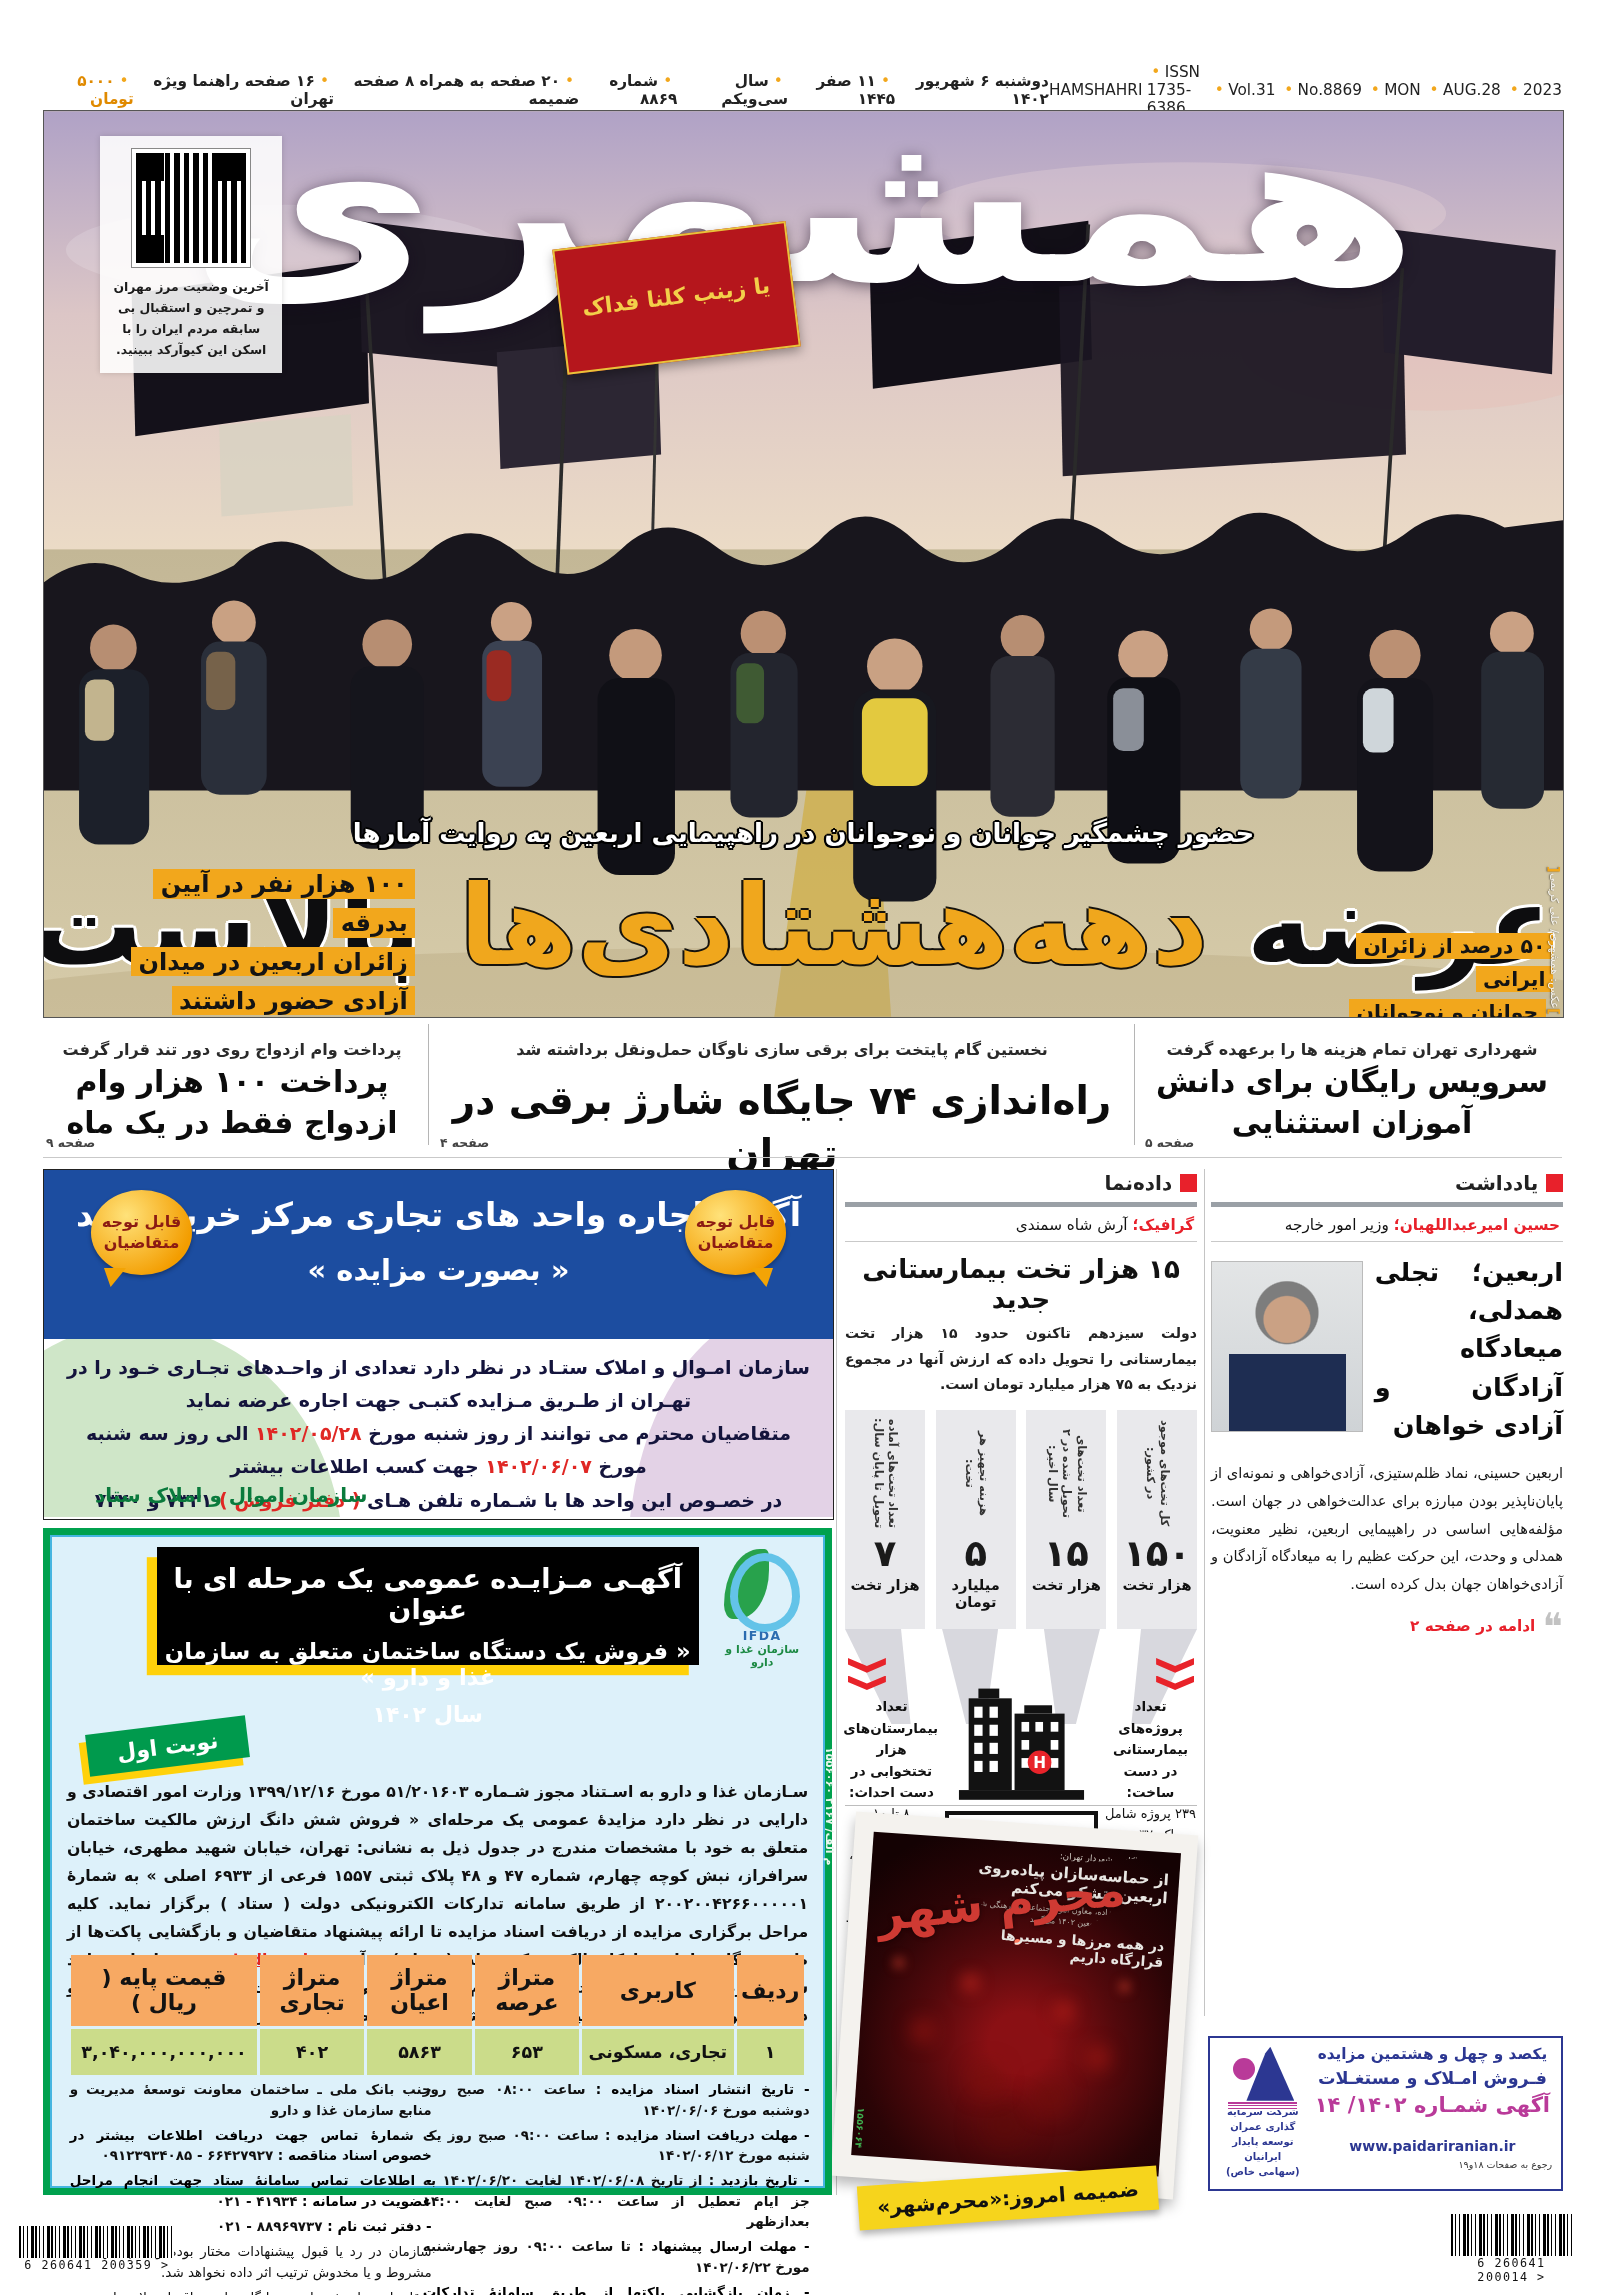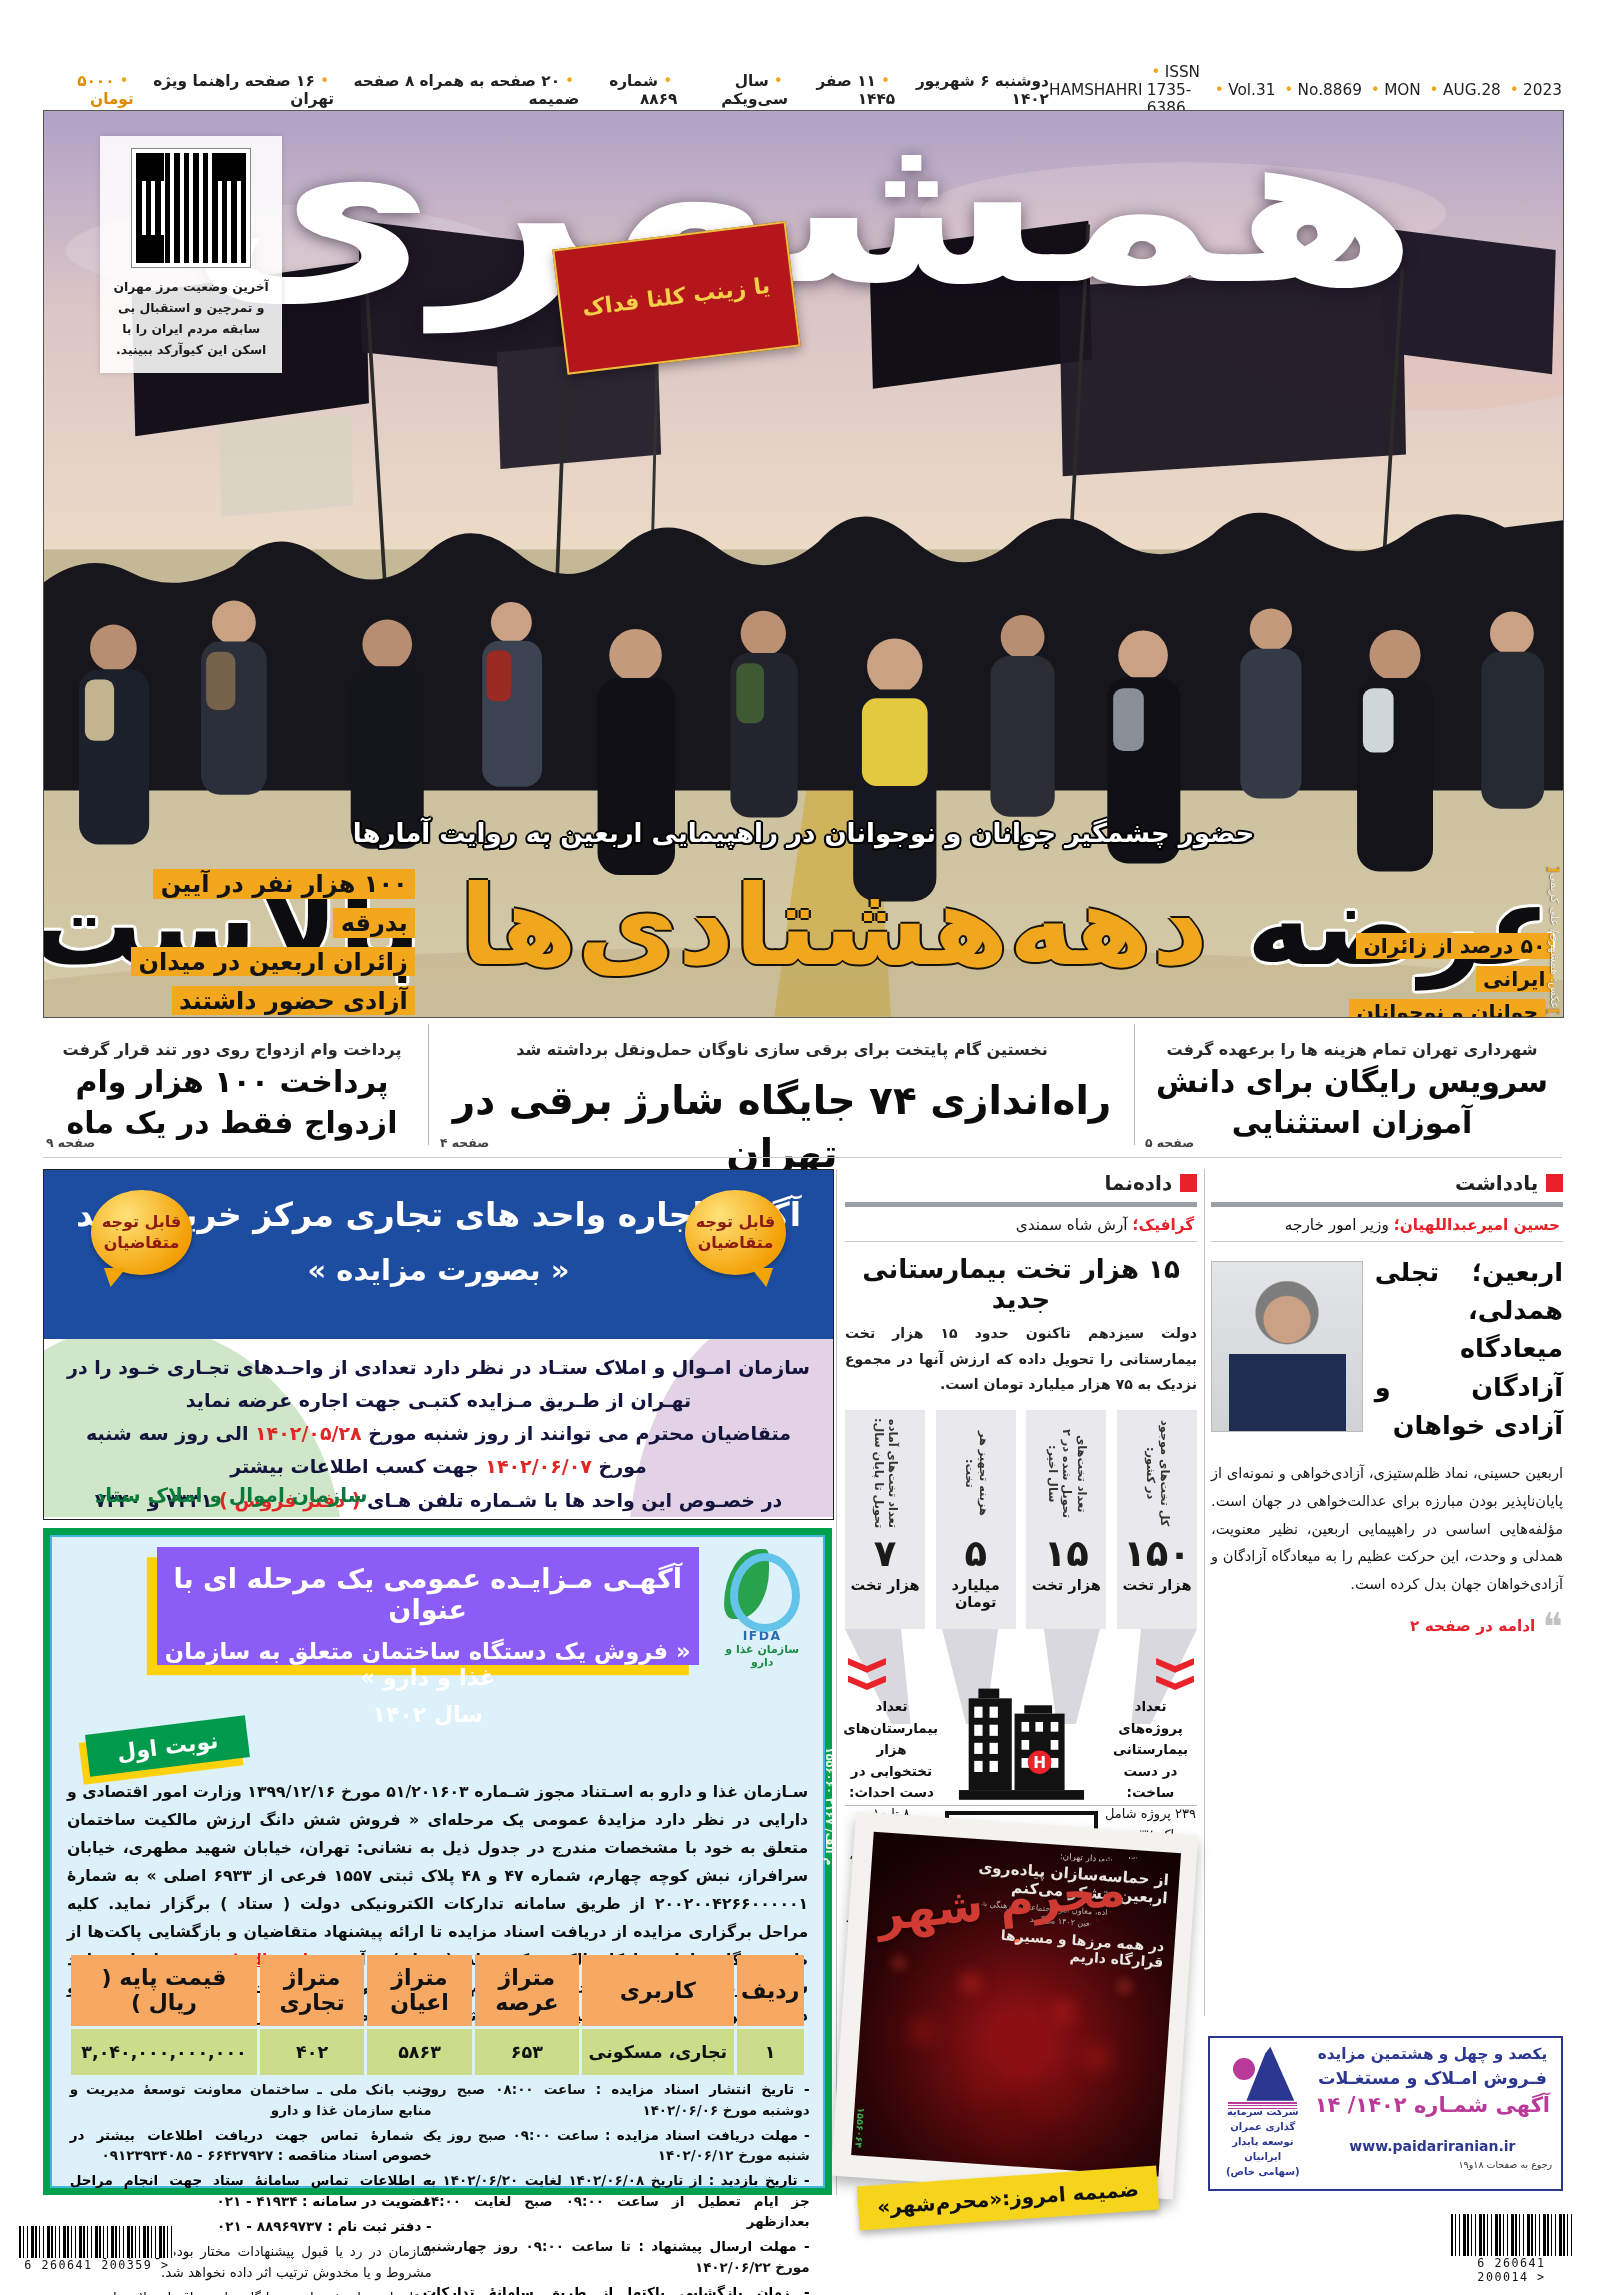--- a/index.html
+++ b/index.html
@@ -107,21 +107,21 @@
   .blob{position:absolute;border-radius:50%;}
   .blob.g{left:-110px;top:-14.6px;width:409px;height:467px;background:#cfe6c8;}
   .blob.p{right:-102px;top:-29px;width:307px;height:497px;background:#e3d2e6;}
   .ad1-text{position:relative;padding:11.7px 19px 0;font-size:19px;font-weight:bold;color:#14143c;line-height:1.75;text-align:center;}
   .ad1-text .rd{color:#e02724;}
   .ad1-sig{position:absolute;left:51px;bottom:10.2px;color:#0a7a3c;font-weight:bold;font-size:20px;}
   .lnk{color:#e02724;text-decoration:underline;direction:ltr;unicode-bidi:embed;font-family:"DejaVu Sans",sans-serif;}
   
   .ad2{left:44px;top:1528px;width:789px;height:667px;background:#00a14e;padding:0;}
   .ad2-in{position:absolute;inset:7.3px;background:#ddf1fa;border:2.2px solid #45b5e0;}
-  .ad2-banner{position:absolute;right:124px;top:10.2px;width:542px;height:118px;background:#8b5cf6;
+  .ad2-banner{position:absolute;right:124px;top:10.2px;width:542px;height:118px;background:#000000;
               box-shadow:-10.2px 10.2px 0 #ffd10a;color:#fff;text-align:center;font-weight:bold;}
   .ad2-banner .h1{font-size:27px;padding-top:16px;}
   .ad2-banner .h2{font-size:22.6px;margin-top:13px;}
   .ad2-banner .h3{font-size:22px;margin-top:11.7px;}
   .ribbon{position:absolute;left:35px;top:188px;width:161px;height:42px;background:#009a4d;color:#fff;
           font-size:22px;font-weight:bold;display:flex;align-items:center;justify-content:center;
           transform:rotate(-7deg);box-shadow:-7.3px 7.3px 0 #ffd10a;}
   .ifda{position:absolute;left:auto;right:13px;top:11.7px;width:95px;text-align:center;}
   .ifda .mark{position:relative;width:76px;height:79px;margin:0 auto;}
   .ifda .ring{position:absolute;right:0;top:4.4px;width:54px;height:63px;border:8.8px solid #63c3e8;border-radius:50% 50% 50% 50%/55% 55% 45% 45%;}

